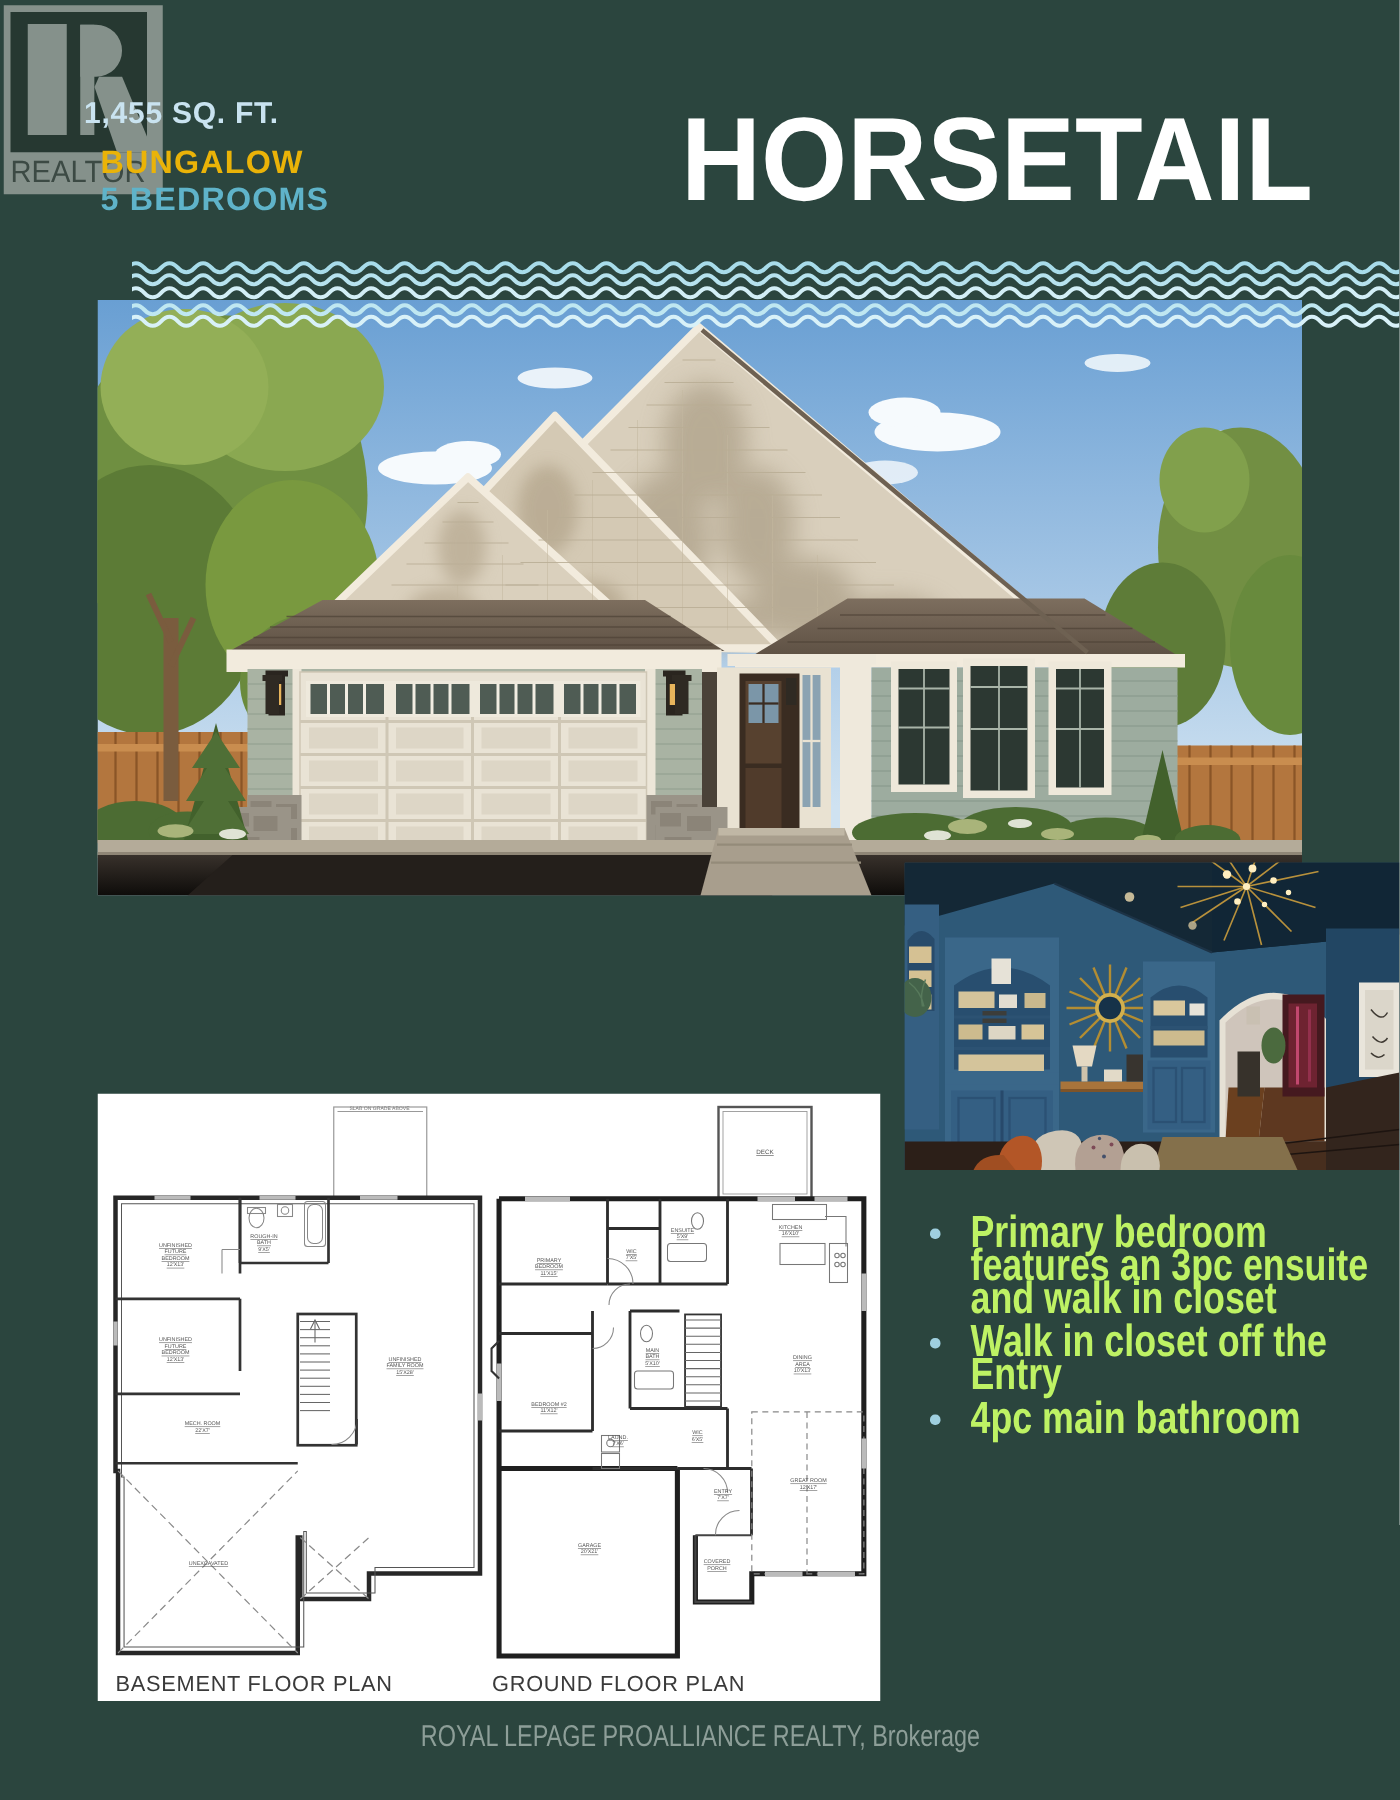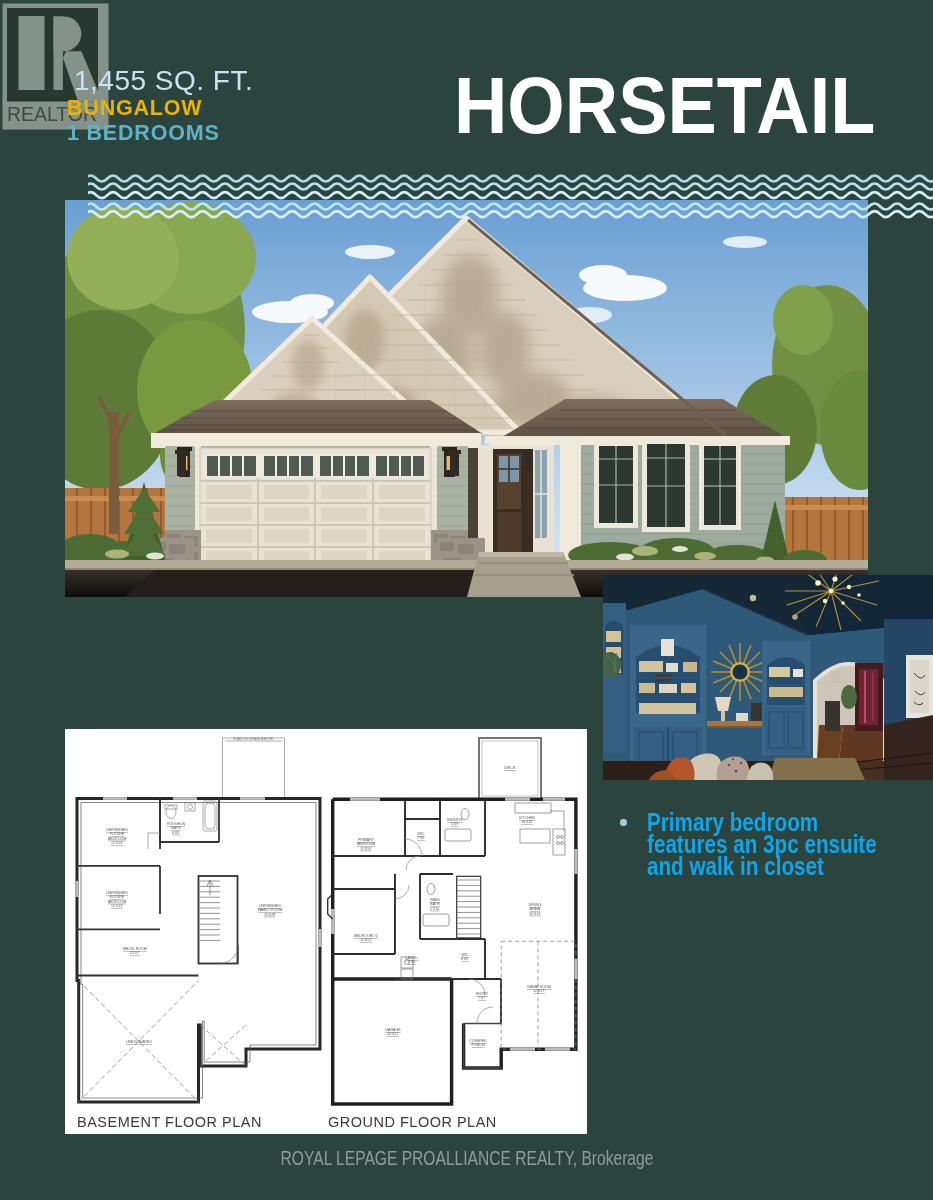--- a/index.html
+++ b/index.html
@@ -1,24 +1,24 @@
 <!DOCTYPE html>
 <html><head>
 <meta charset="utf-8">
 <style>
   html,body{margin:0;padding:0;}
   .page{position:relative;width:933px;height:1200px;background:#2b453e;overflow:hidden;
         font-family:"Liberation Sans",sans-serif;}
   .abs{position:absolute;}
-  .sqft{left:74px;top:65px;color:#c9e3f0;font-size:28px;font-weight:normal;letter-spacing:0.5px;}
+  .sqft{left:56px;top:65px;color:#c9e3f0;font-size:20px;font-weight:bold;letter-spacing:0.5px;}
   .bun{left:67px;top:96px;color:#eab308;font-size:21.5px;font-weight:bold;letter-spacing:0.8px;}
   .bed{left:67px;top:121px;color:#5fb3c9;font-size:21.5px;font-weight:bold;letter-spacing:0.8px;}
   .title{left:454px;top:60px;color:#ffffff;font-size:79px;font-weight:bold;text-align:center;}
   .title span{display:inline-block;transform:scaleX(0.935);transform-origin:0 0;white-space:nowrap;}
-  .feat{left:620px;top:811px;width:313px;color:#0ea5e9;font-size:26px;font-weight:bold;line-height:22px;}
+  .feat{left:620px;top:811px;width:313px;color:#bef264;font-size:30px;font-weight:bold;line-height:22px;}
   .feat ul{margin:0;padding:0;list-style:none;}
   .feat li{position:relative;padding-left:27px;margin-bottom:7px;}
   .feat li:before{content:"";position:absolute;left:0;top:8px;width:6.5px;height:6.5px;border-radius:50%;background:#9fcfdf;}
   .feat .t{display:inline-block;transform:scaleX(0.795);transform-origin:0 0;white-space:nowrap;}
   .footer{left:0;top:1147px;width:933px;text-align:center;color:#8d9e98;font-size:20px;}
   .footer span{display:inline-block;transform:scaleX(0.78);white-space:nowrap;}
 </style>
 </head>
 <body>
 <div class="page">
@@ -28,21 +28,21 @@
     <rect x="7" y="8" width="91" height="93.5" fill="#263831"></rect>
     <rect x="18.5" y="16" width="26" height="74" fill="#85918b"></rect>
     <path d="M53.5 16.5 H64 a17.35 17.35 0 0 1 0 34.7 H53.5 z" fill="#85918b"></path>
     <rect x="53.5" y="16.5" width="9.4" height="73.5" fill="#85918b"></rect>
     <polygon points="66,51.2 81.4,51.2 98,91 98,101.5 78,101.5 63,58" fill="#85918b"></polygon>
     <text x="7" y="121" font-size="20.5" fill="#3c4a44" textLength="90" lengthAdjust="spacingAndGlyphs">REALTOR</text>
   </svg>
 
   <div class="abs sqft">1,455 SQ. FT.</div>
   <div class="abs bun">BUNGALOW</div>
-  <div class="abs bed">1 BEDROOMS</div>
+  <div class="abs bed">5 BEDROOMS</div>
   <div class="abs title"><span>HORSETAIL</span></div>
 
   <svg class="abs" style="left:65px;top:200px;" width="803" height="397" viewBox="0 0 803 397">
     <defs>
       <linearGradient id="sky" x1="0" y1="0" x2="0" y2="1">
         <stop offset="0" stop-color="#699fd3"></stop>
         <stop offset="0.5" stop-color="#a5c6e5"></stop>
         <stop offset="0.85" stop-color="#cfe2f1"></stop>
       </linearGradient>
       <linearGradient id="drv" x1="0" y1="0" x2="0" y2="1">
@@ -728,18 +728,20 @@
     <text x="328" y="302.0" font-size="3.6" fill="#555" text-anchor="middle" style="text-decoration:underline">GARAGE</text>
     <text x="328" y="306.4" font-size="3.6" fill="#555" text-anchor="middle" style="text-decoration:underline">20'X21'</text>
     <text x="413" y="313.0" font-size="3.6" fill="#555" text-anchor="middle" style="text-decoration:underline">COVERED</text>
     <text x="413" y="317.4" font-size="3.6" fill="#555" text-anchor="middle" style="text-decoration:underline">PORCH</text>
     <text x="263" y="398" font-size="14.5" fill="#3a3a3a" letter-spacing="0.5">GROUND FLOOR PLAN</text>
   </svg>
 
   <div class="abs feat">
     <ul>
       <li><span class="t">Primary bedroom<br>features an 3pc ensuite<br>and walk in closet</span></li>
+      <li><span class="t">Walk in closet off the<br>Entry</span></li>
+      <li><span class="t">4pc main bathroom</span></li>
     </ul>
   </div>
 
   <div class="abs footer"><span>ROYAL LEPAGE PROALLIANCE REALTY, Brokerage</span></div>
 
 </div>
 
 </body></html>

